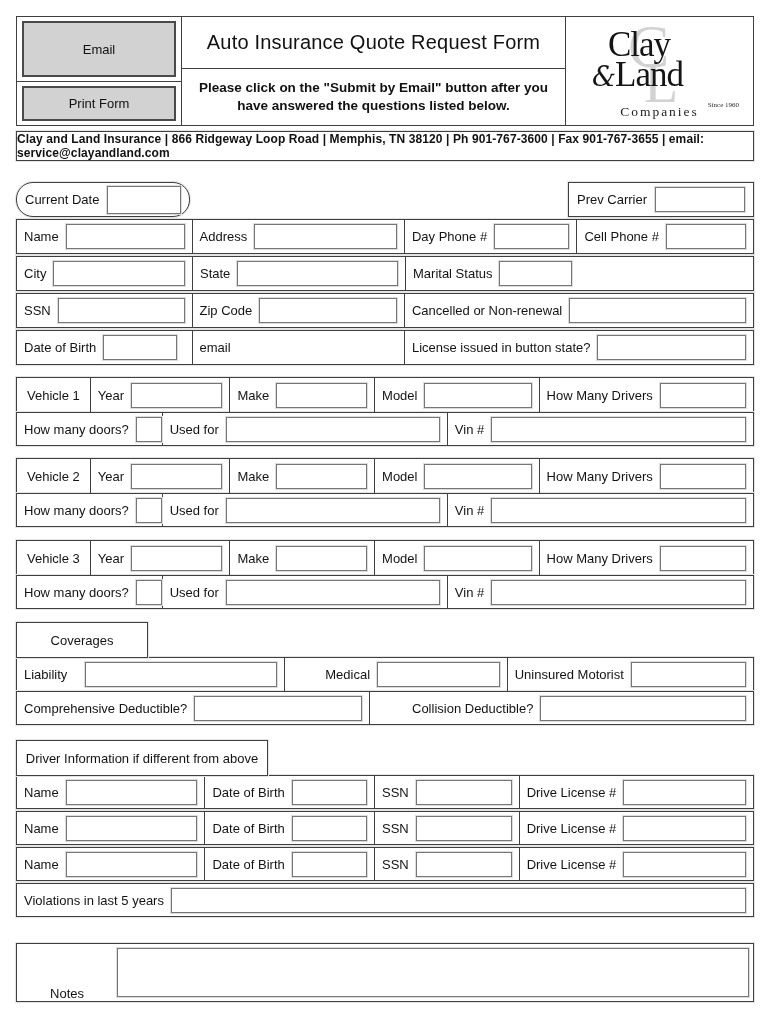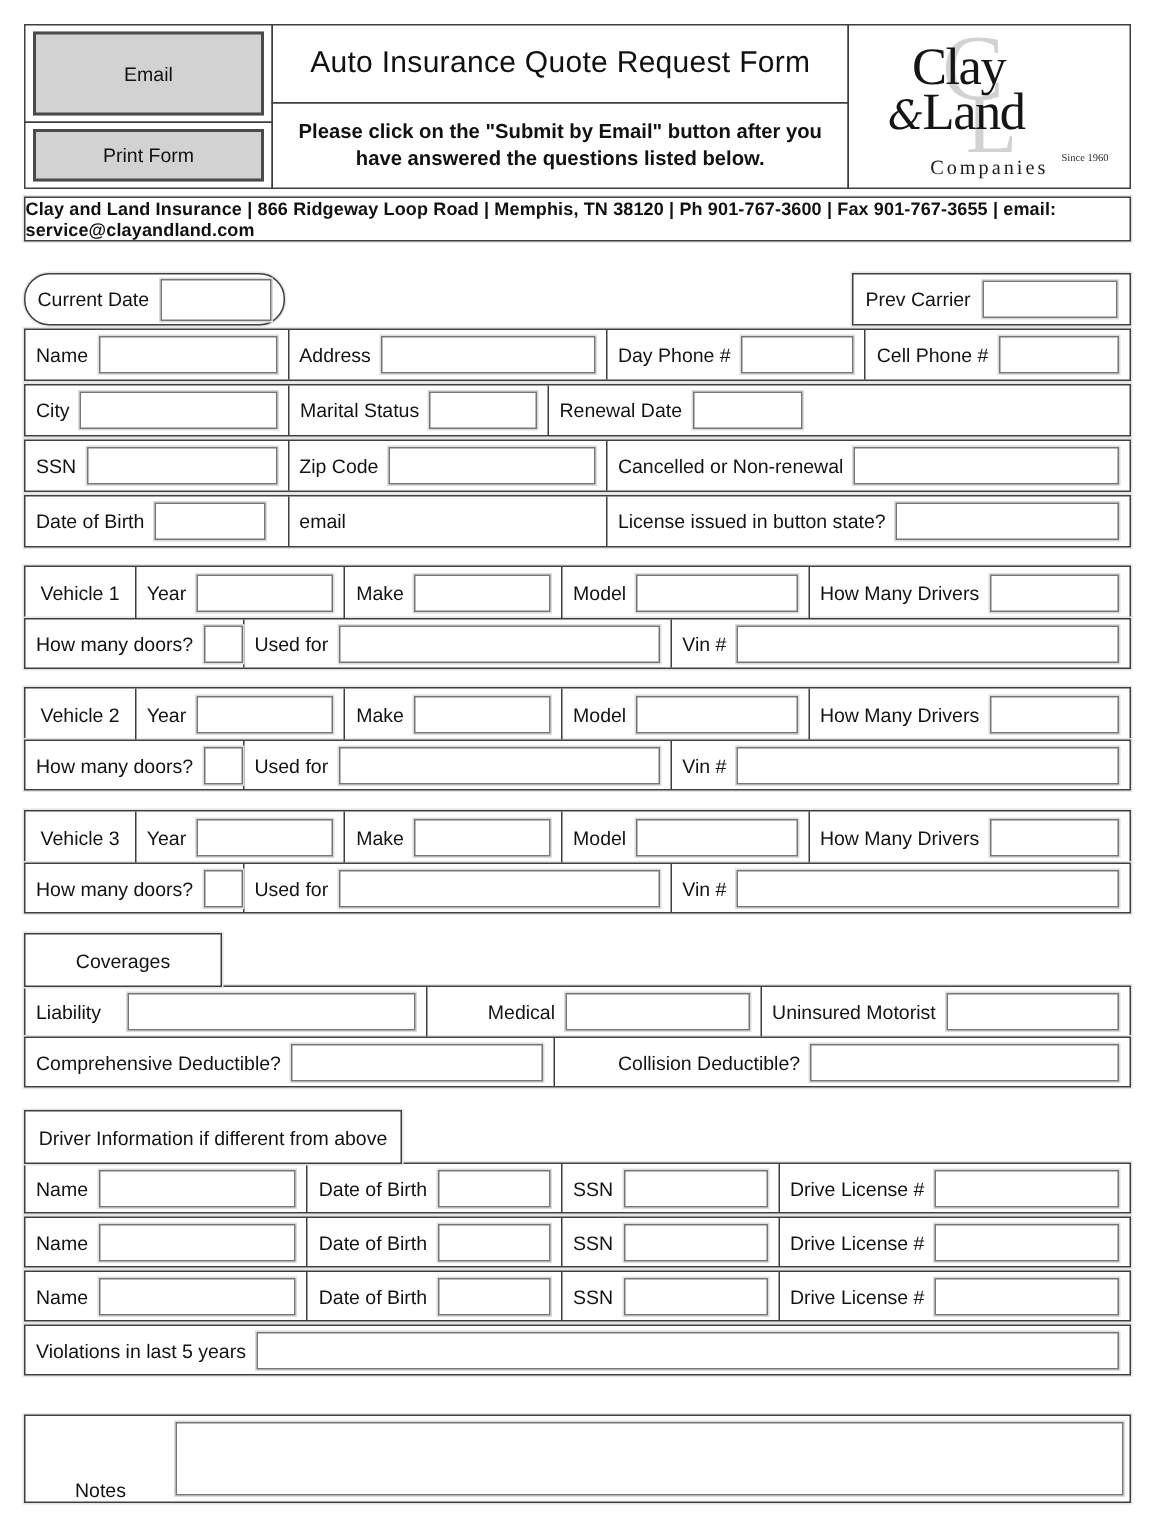--- a/index.html
+++ b/index.html
@@ -141,26 +141,26 @@
         <span class="lbl">Cell Phone #</span>
         <input class="fld" style="">
       </div>
   </div>
 
   <div class="blk row gap2">
     <div class="cell w176">
         <span class="lbl">City</span>
         <input class="fld" style="">
       </div>
+    <div class="cell w213">
+        <span class="lbl">State</span>
+        <input class="fld" style="">
+      </div>
     <div class="cell w173">
         <span class="lbl">Marital Status</span>
-        <input class="fld" style="">
-      </div>
-    <div class="cell w176b">
-        <span class="lbl">Renewal Date</span>
         <input class="fld" style="">
       </div>
   </div>
 
   <div class="blk row gap2">
     <div class="cell w176">
         <span class="lbl">SSN</span>
         <input class="fld" style="">
       </div>
     <div class="cell w213">

